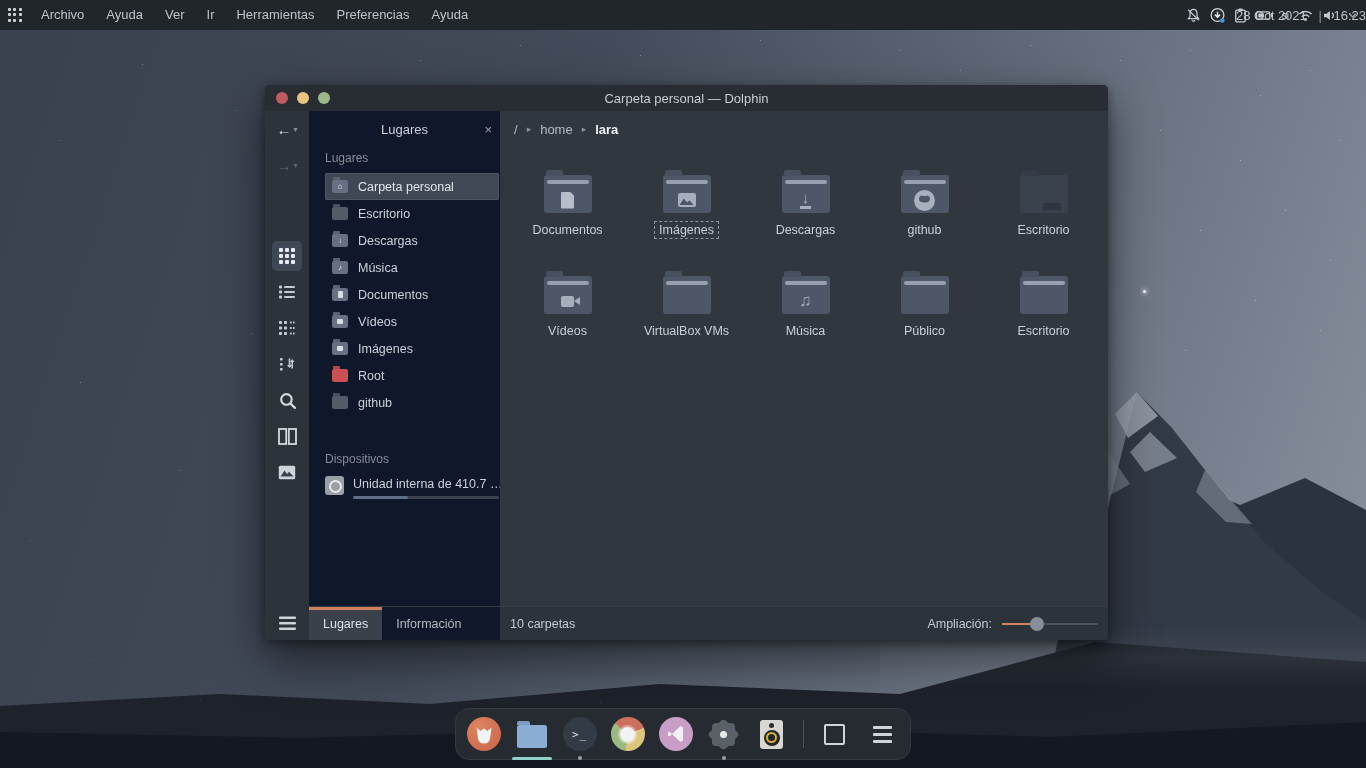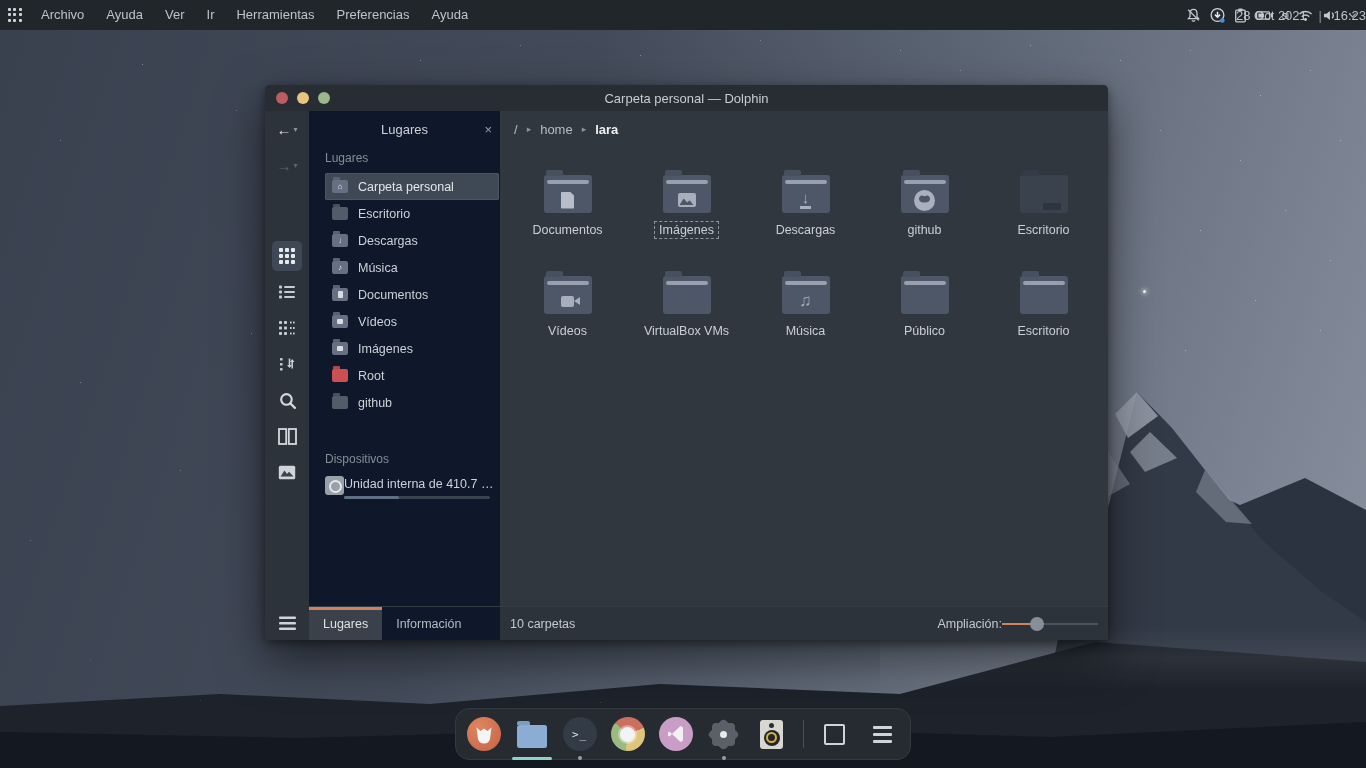--- a/index.html
+++ b/index.html
@@ -77,21 +77,21 @@
   .panel-header { height:36px; display:flex; align-items:center; position:relative; flex:0 0 auto; }
   .panel-title { flex:1; text-align:center; font-size:13px; color:#ccd2d8; }
   .panel-close { position:absolute; right:8px; top:0; height:36px; display:flex; align-items:center;
     font-size:13px; color:#99a0a9; }
   .side-scroll { flex:1; overflow:hidden; padding-left:16px; }
   .section-label { font-size:12px; color:#858d97; margin:4px 0 8px 0; }
   .place-row { height:27px; display:flex; align-items:center; gap:10px; font-size:12.5px; color:#ccd2d8;
     padding-left:7px; margin-right:1px; border-radius:2px; }
   .place-row.selected { background:#3f4855; box-shadow:inset 0 0 0 1px #4c5666; color:#e2e6ea; }
   .devices-label { margin-top:36px; }
-  .device-row { margin:6px 0 10px 0; display:flex; align-items:flex-start; }
+  .device-row { margin:6px 0 10px 0; display:flex; align-items:flex-start; gap:9px; }
   .device-icon { width:19px; height:19px; background:#9aa0a7; border-radius:3px; position:relative; flex:0 0 auto; margin-top:2px; }
   .device-icon::after { content:""; position:absolute; left:4px; top:4px; width:9px; height:9px;
     border:2.5px solid #e6e8ea; border-radius:50%; }
   .device-text { flex:1; }
   .device-label { font-size:12.5px; color:#ccd2d8; white-space:nowrap; }
   .usage-track { margin-top:4px; height:3px; background:#3a4250; border-radius:2px; width:146px; }
   .usage-fill { height:3px; background:#5d6e85; border-radius:2px; }
 
   .side-tabs { height:34px; display:flex; border-top:1px solid #353c44; flex:0 0 auto; align-items:stretch; }
   .tab { padding:0 14px; display:flex; align-items:center; font-size:12.5px; color:#b3bac2; position:relative; }
@@ -145,21 +145,21 @@
   .mini.root { background:#cc4f53; } .mini.root::before { background:#b64549; }
   .mini-trash { width:13px; height:15px; position:relative; flex:0 0 auto; margin:0 1.5px; }
   .mini-trash .can { position:absolute; left:1px; top:3px; right:1px; bottom:0; background:#d5d8db; border-radius:2px 2px 3px 3px; }
   .mini-trash .lid { position:absolute; left:0; top:0; width:13px; height:2.5px; background:#d5d8db; border-radius:1px; }
 
   
   .statusbar { height:34px; border-top:1px solid #353c44; display:flex; align-items:center; padding:0 10px;
     font-size:12.5px; color:#c3c9d0; flex:0 0 auto; background:#2d333a; }
   .status-count { flex:0 0 auto; }
   .status-spacer { flex:1; }
-  .zoom-group { display:flex; align-items:flex-start; }
+  .zoom-group { display:flex; align-items:flex-start; gap:10px; }
   .zoom-slider { width:96px; height:14px; position:relative; }
   .zoom-slider .t1 { position:absolute; left:0; top:6px; width:34px; height:2px; background:#d0835f; }
   .zoom-slider .t2 { position:absolute; left:34px; right:0; top:6px; height:2px; background:#4a525e; }
   .zoom-slider .handle { position:absolute; left:28px; top:0; width:14px; height:14px; border-radius:50%; background:#868e9a; }
 
   
   .dock { position:absolute; left:50%; transform:translateX(-50%); bottom:8px; width:456px; height:52px;
     background:#262b31; border:1px solid #343a41; border-radius:14px; z-index:40;
     display:flex; align-items:center; justify-content:center; gap:14px; }
   .dock-item { position:relative; width:34px; height:38px; display:flex; align-items:center; justify-content:center; }

